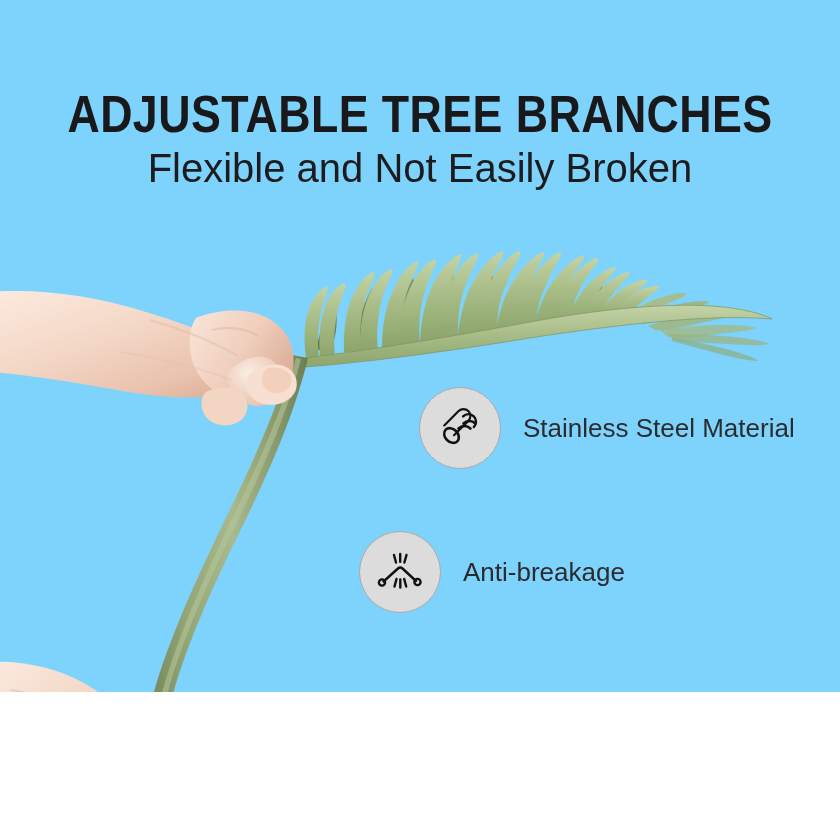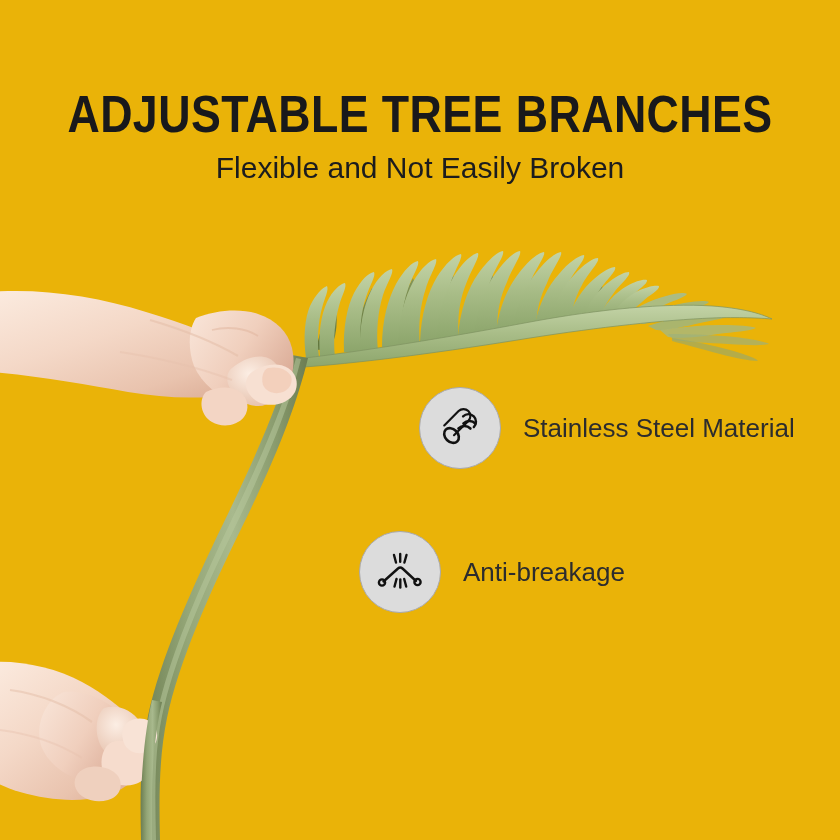--- a/index.html
+++ b/index.html
@@ -8,22 +8,22 @@
   }
   body {
     width: 840px;
     height: 840px;
     font-family: "Liberation Sans", sans-serif;
     overflow: hidden;
   }
   #stage {
     position: relative;
     width: 840px;
-    height: 840px;
-    background: #eab308;
+    height: 692px;
+    background: #7dd3fc;
     overflow: hidden;
   }
 
   
   #headings {
     position: absolute;
     top: 0; left: 0;
     width: 840px;
     text-align: center;
     z-index: 40;
@@ -41,21 +41,21 @@
     color: #19191b;
     transform: scaleX(0.86);
     transform-origin: 50% 50%;
     white-space: nowrap;
   }
   #subtitle {
     position: absolute;
     top: 148px;
     left: 0;
     width: 840px;
-    font-size: 30px;
+    font-size: 40px;
     line-height: 40px;
     font-weight: 400;
     color: #1c1c1e;
     letter-spacing: 0px;
     white-space: nowrap;
   }
 
   
   #photo {
     position: absolute;

